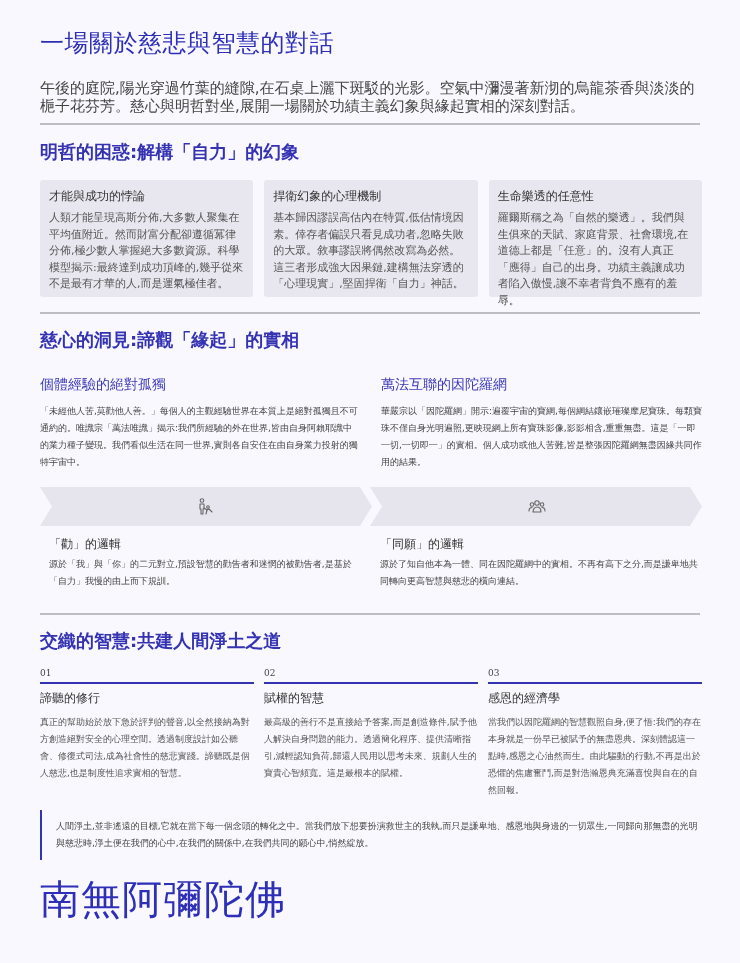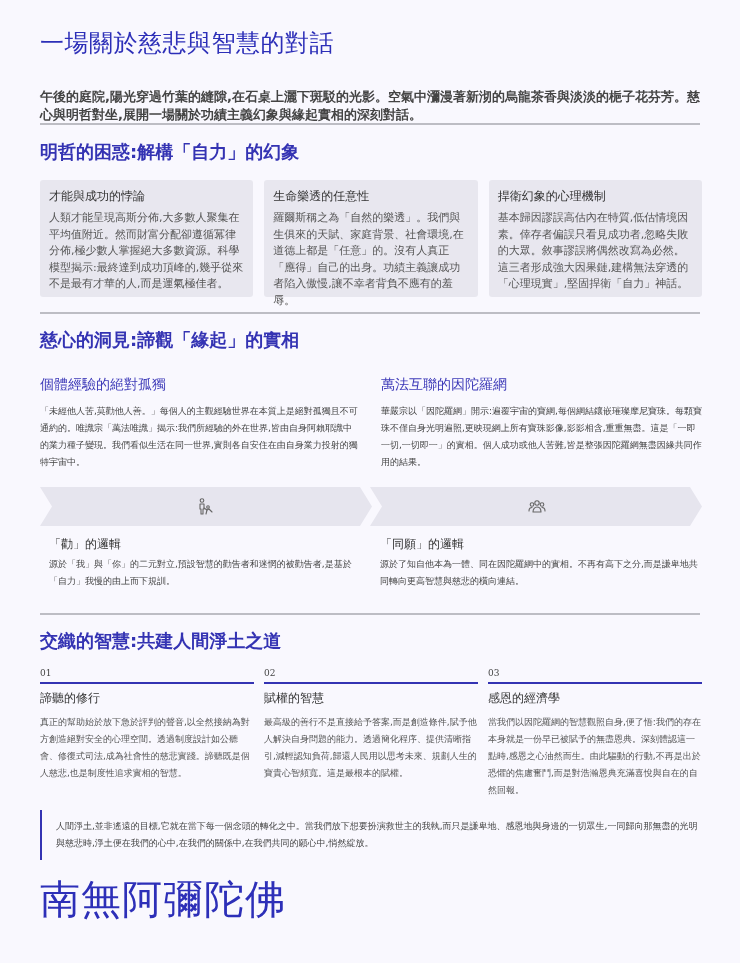--- a/index.html
+++ b/index.html
@@ -1,20 +1,20 @@
 <!DOCTYPE html>
 <html><head>
 <meta charset="utf-8">
 <style>
   * { box-sizing: border-box; margin: 0; padding: 0; }
   html, body { width: 740px; height: 963px; background: #f9f8fe; overflow: hidden; }
   body { font-family: "DejaVu Sans", "Liberation Sans", sans-serif; color: #333; position: relative; }
 
   .main-title { position: absolute; left: 40px; top: 27px; font-size: 24px; color: #2d2fb8; font-weight: normal; letter-spacing: 0.5px; white-space: nowrap; font-family: Liberation Mono, monospace; }
-  .intro { position: absolute; left: 40px; top: 88px; width: 660px; font-size: 13px; line-height: 18px; color: #444; font-weight: bold; }
+  .intro { position: absolute; left: 40px; top: 79px; width: 660px; font-size: 15px; line-height: 18px; color: #444; }
   .divider { position: absolute; left: 40px; width: 660px; height: 2px; background: #bdbdc4; }
 
   .section-title { position: absolute; left: 40px; font-size: 18px; color: #3433b3; font-weight: bold; white-space: nowrap; }
 
   .cards { position: absolute; left: 40px; top: 180px; width: 662px; display: flex; gap: 11px; }
   .card { flex: 1; background: #e8e7ef; border-radius: 3px; padding: 8px 8px 23px 9px; height: 117px; }
   .card h3 { font-size: 12px; font-weight: normal; color: #333; margin-bottom: 5px; }
   .card p { font-size: 11px; line-height: 16.5px; color: #555; }
 
   .sub-title { position: absolute; font-size: 14px; color: #3c39b8; font-weight: normal; white-space: nowrap; }
@@ -48,26 +48,26 @@
 <p class="intro">午後的庭院,陽光穿過竹葉的縫隙,在石桌上灑下斑駁的光影。空氣中瀰漫著新沏的烏龍茶香與淡淡的梔子花芬芳。慈心與明哲對坐,展開一場關於功績主義幻象與緣起實相的深刻對話。</p>
 <div class="divider" style="top:123px"></div>
 
 <h2 class="section-title" style="top:140px">明哲的困惑:解構「自力」的幻象</h2>
 <div class="cards">
   <div class="card">
     <h3>才能與成功的悖論</h3>
     <p>人類才能呈現高斯分佈,大多數人聚集在平均值附近。然而財富分配卻遵循冪律分佈,極少數人掌握絕大多數資源。科學模型揭示:最終達到成功頂峰的,幾乎從來不是最有才華的人,而是運氣極佳者。</p>
   </div>
   <div class="card">
+    <h3>捍衛幻象的心理機制</h3>
+    <p>基本歸因謬誤高估內在特質,低估情境因素。倖存者偏誤只看見成功者,忽略失敗的大眾。敘事謬誤將偶然改寫為必然。這三者形成強大因果鏈,建構無法穿透的「心理現實」,堅固捍衛「自力」神話。</p>
+  </div>
+  <div class="card">
     <h3>生命樂透的任意性</h3>
     <p>羅爾斯稱之為「自然的樂透」。我們與生俱來的天賦、家庭背景、社會環境,在道德上都是「任意」的。沒有人真正「應得」自己的出身。功績主義讓成功者陷入傲慢,讓不幸者背負不應有的羞辱。</p>
-  </div>
-  <div class="card">
-    <h3>捍衛幻象的心理機制</h3>
-    <p>基本歸因謬誤高估內在特質,低估情境因素。倖存者偏誤只看見成功者,忽略失敗的大眾。敘事謬誤將偶然改寫為必然。這三者形成強大因果鏈,建構無法穿透的「心理現實」,堅固捍衛「自力」神話。</p>
   </div>
 </div>
 <div class="divider" style="top:312px"></div>
 
 <h2 class="section-title" style="top:328px">慈心的洞見:諦觀「緣起」的實相</h2>
 
 <h3 class="sub-title" style="left:40px; top:376px">個體經驗的絕對孤獨</h3>
 <p class="body-text" style="left:40px; top:403px; width:320px">「未經他人苦,莫勸他人善。」每個人的主觀經驗世界在本質上是絕對孤獨且不可通約的。唯識宗「萬法唯識」揭示:我們所經驗的外在世界,皆由自身阿賴耶識中的業力種子變現。我們看似生活在同一世界,實則各自安住在由自身業力投射的獨特宇宙中。</p>
 
 <h3 class="sub-title" style="left:381px; top:376px">萬法互聯的因陀羅網</h3>

